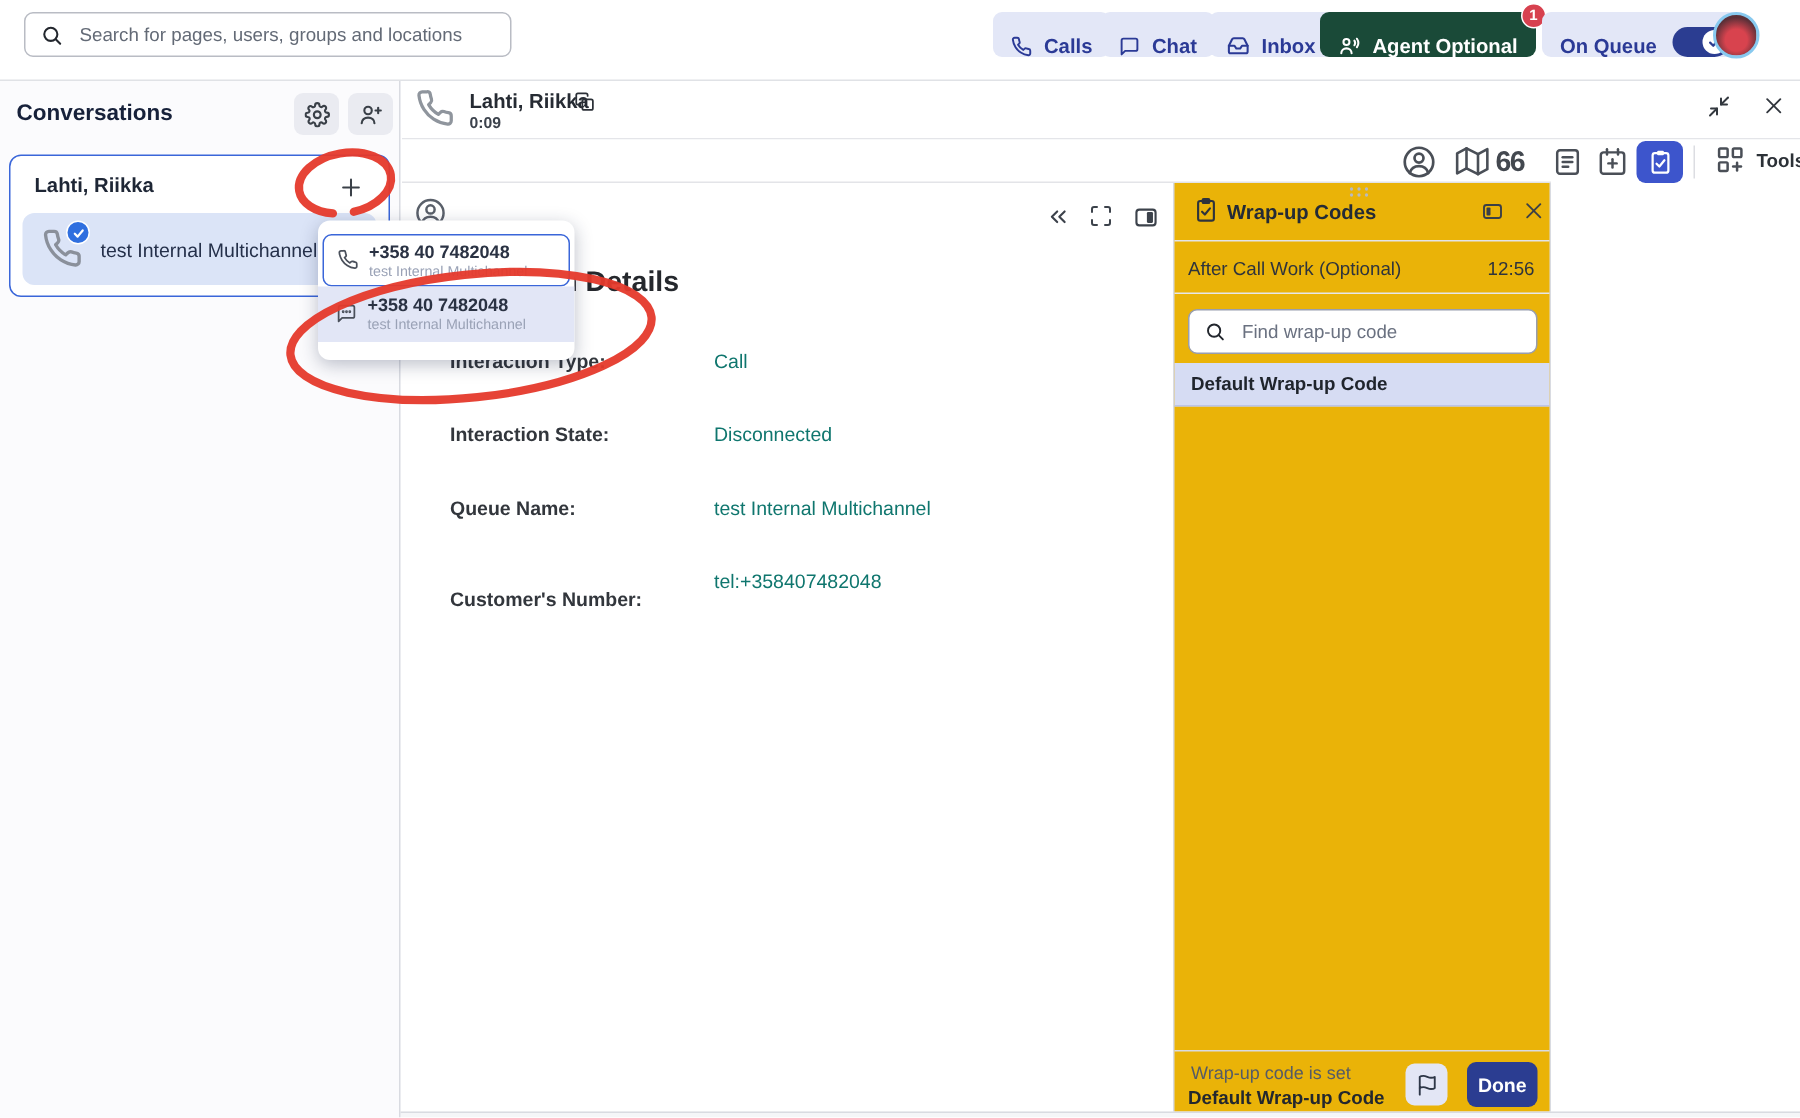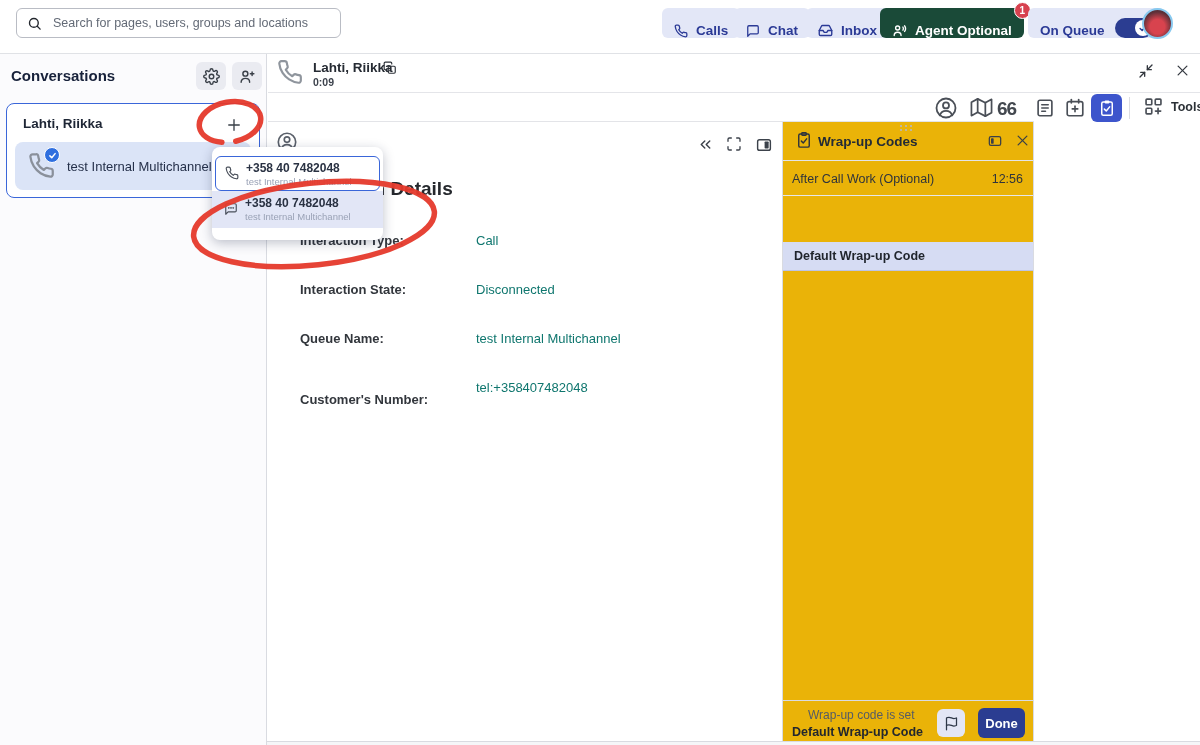--- a/index.html
+++ b/index.html
@@ -373,27 +373,36 @@
             <line x1="19" y1="5" x2="5" y2="19"></line>
           </svg></span>
     </button>
   </div>
 
   <div class="abs acw-row">
     <span class="abs acw-label" style="left:9px;top:11px">After Call Work (Optional)</span>
     <span class="abs acw-timer" style="right:10px;top:11px">12:56</span>
   </div>
 
+  <div class="abs findbox">
+    <span>
+      <svg width="14" height="14" viewBox="0 0 24 24" fill="none" stroke="#23272e" stroke-width="2.2" stroke-linecap="round">
+          <circle cx="11" cy="11" r="7"></circle>
+          <line x1="16.5" y1="16.5" x2="21" y2="21"></line>
+        </svg>
+    </span>
+    <input type="text" placeholder="Find wrap-up code" style="">
+  </div>
 
   <div class="abs code-row">
     <span class="code-label">Default Wrap-up Code</span>
   </div>
 
   <div class="abs wrapup-footer">
-    <span class="abs footer-status" style="left:25px;top:7px">Wrap-up code is set</span>
+    <span class="abs footer-status" style="left:11px;top:7px">Wrap-up code is set</span>
     <span class="abs footer-code" style="left:9px;top:24px">Default Wrap-up Code</span>
     <button class="abs flagbtn" style="left:154px;top:8px">
       <span>
           <svg width="15" height="15" viewBox="0 0 24 24" fill="none" stroke="currentColor" stroke-width="2" stroke-linecap="round" stroke-linejoin="round">
             <path d="M4 15s1-1 4-1 5 2 8 2 4-1 4-1V3s-1 1-4 1-5-2-8-2-4 1-4 1z"></path>
             <line x1="4" y1="22" x2="4" y2="15"></line>
           </svg>
         </span>
     </button>
     <button class="abs donebtn" style="left:195px;top:7px">Done</button>

